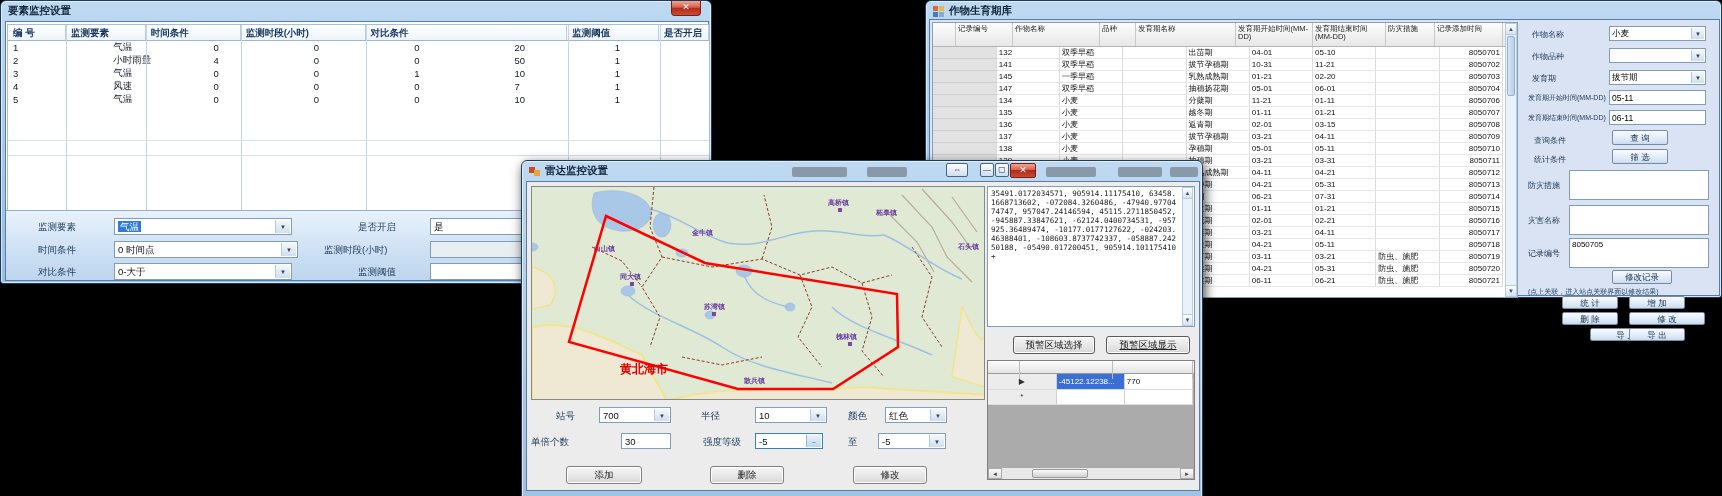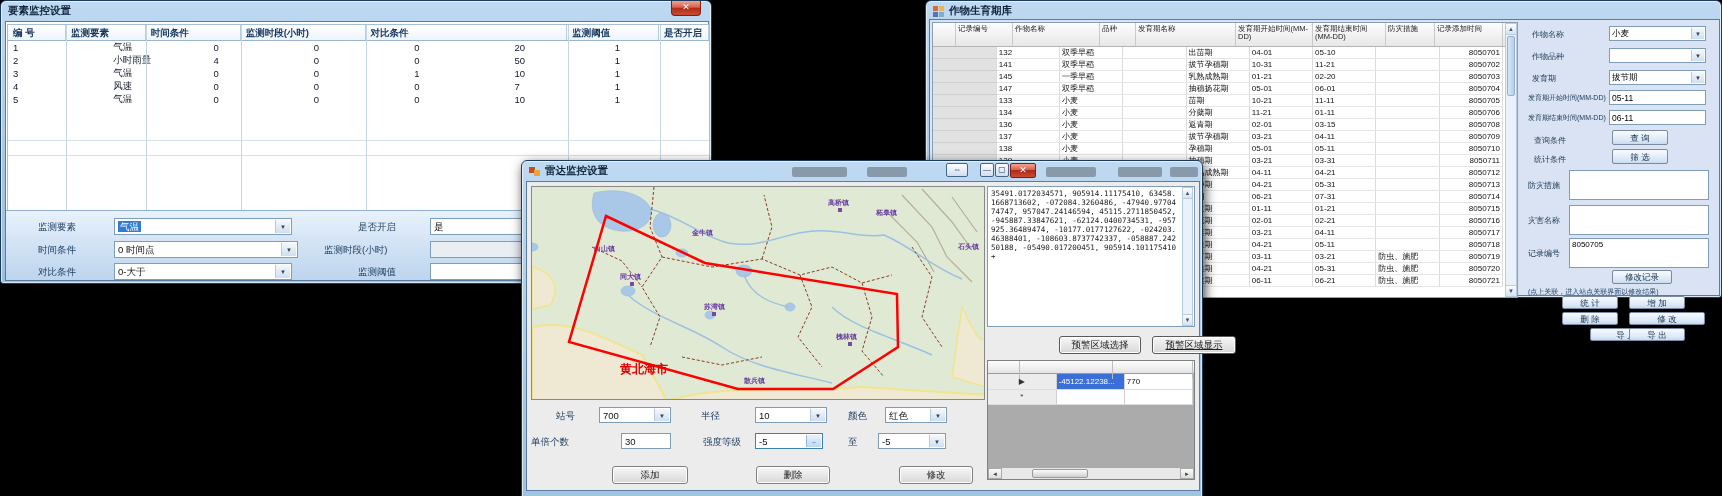--- a/index.html
+++ b/index.html
@@ -25,21 +25,21 @@
     font-size:9.5px; line-height:15px; padding:0 3px; color:#111; }
   .combo .arr { position:absolute; right:1px; top:1px; bottom:1px; width:15px;
     background:linear-gradient(#f4f8fc,#cfdfef); border-left:1px solid #b7c9db;
     font-size:6px; color:#345; text-align:center; line-height:14px; }
   .tbox { position:absolute; background:#fff; border:1px solid #7f9db9; height:17px;
     font-size:9.5px; padding:0 3px; color:#111; font-family:"Liberation Sans",sans-serif; }
   .tbox[disabled] { background:#e9eef2; }
   .cbtn { position:absolute; border:1px solid #808080; border-radius:3px;
     background:linear-gradient(180deg,#f7f7f7,#dddddd 85%,#cfcfcf);
     font-size:9.5px; text-align:center; color:#222;
-    box-shadow:inset 0 0 0 1px #fff;margin-left:46px; }
+    box-shadow:inset 0 0 0 1px #fff; }
   .lbl { position:absolute; font-size:9.5px; color:#1b3a5c; white-space:nowrap; }
 
   
   #etable { position:absolute; left:1px; top:2px; width:703px; height:187px; background:#fff;
     border:1px solid #a8bed4; }
   #etable .ehead { display:flex; height:16px; border-bottom:1px solid #9cb6d0;
     background:linear-gradient(#ffffff,#eef4fa); }
   #etable .ehead span { font-size:9.5px; font-weight:bold; color:#14365e; padding:2px 15px 0 5px;
     border-right:1px solid #b9cde1; overflow:hidden; white-space:nowrap; }
   #etable .ehead span:nth-child(1){width:58px}
@@ -303,39 +303,39 @@
               <td>双季早稻</td>
               <td></td>
               <td>抽穗扬花期</td>
               <td>05-01</td>
               <td>06-01</td>
               <td></td>
               <td>8050704</td>
             </tr>
             <tr>
               <td></td>
-              <td>133</td>
-              <td>小麦</td>
-              <td></td>
-              <td>苗期</td>
-              <td>10-21</td>
-              <td>11-11</td>
-              <td></td>
-              <td>8050705</td>
-            </tr>
-            <tr>
-              <td></td>
               <td>134</td>
               <td>小麦</td>
               <td></td>
               <td>分蘖期</td>
               <td>11-21</td>
               <td>01-11</td>
               <td></td>
               <td>8050706</td>
+            </tr>
+            <tr>
+              <td></td>
+              <td>135</td>
+              <td>小麦</td>
+              <td></td>
+              <td>越冬期</td>
+              <td>01-11</td>
+              <td>01-21</td>
+              <td></td>
+              <td>8050707</td>
             </tr>
             <tr>
               <td></td>
               <td>136</td>
               <td>小麦</td>
               <td></td>
               <td>返青期</td>
               <td>02-01</td>
               <td>03-15</td>
               <td></td>

